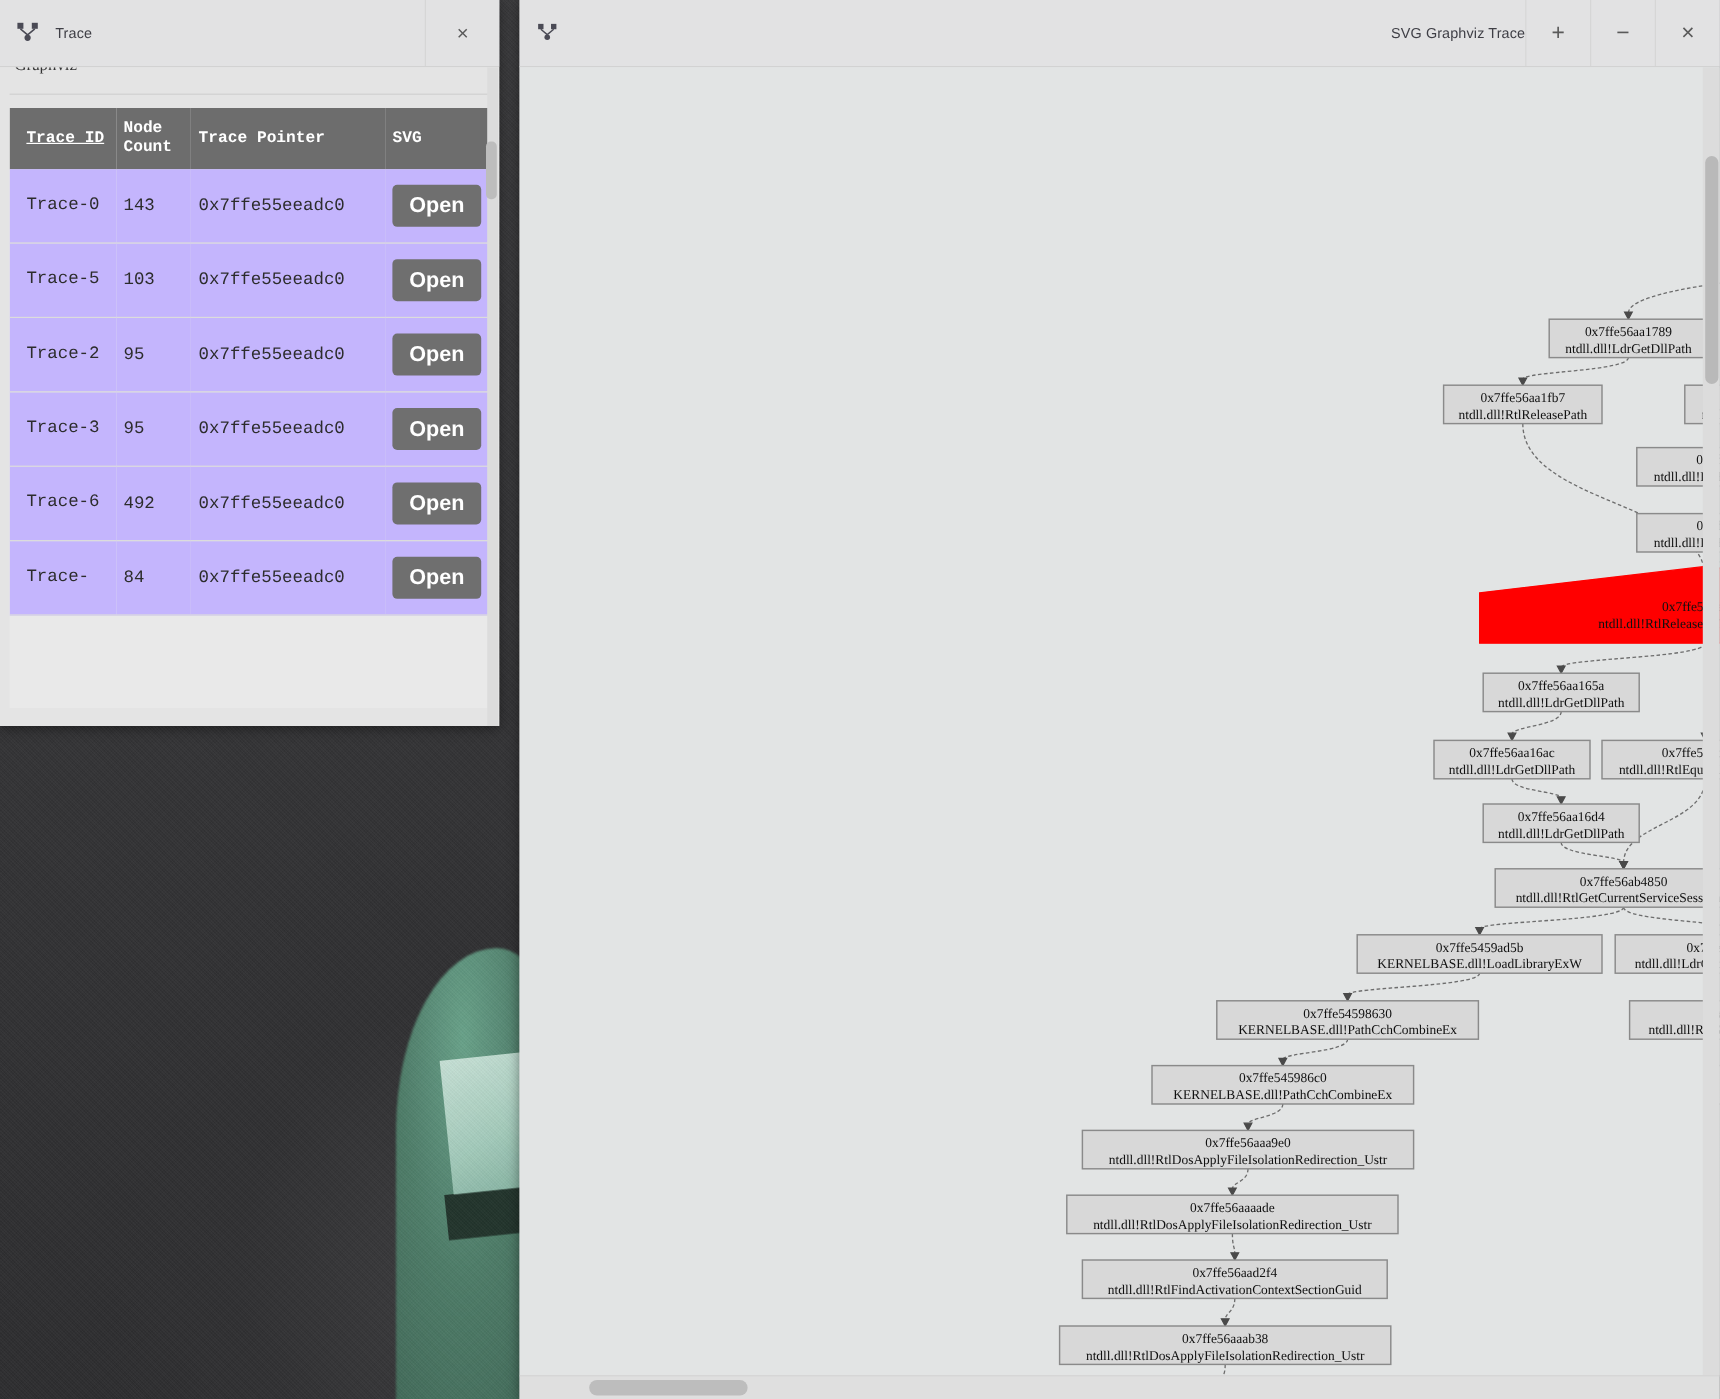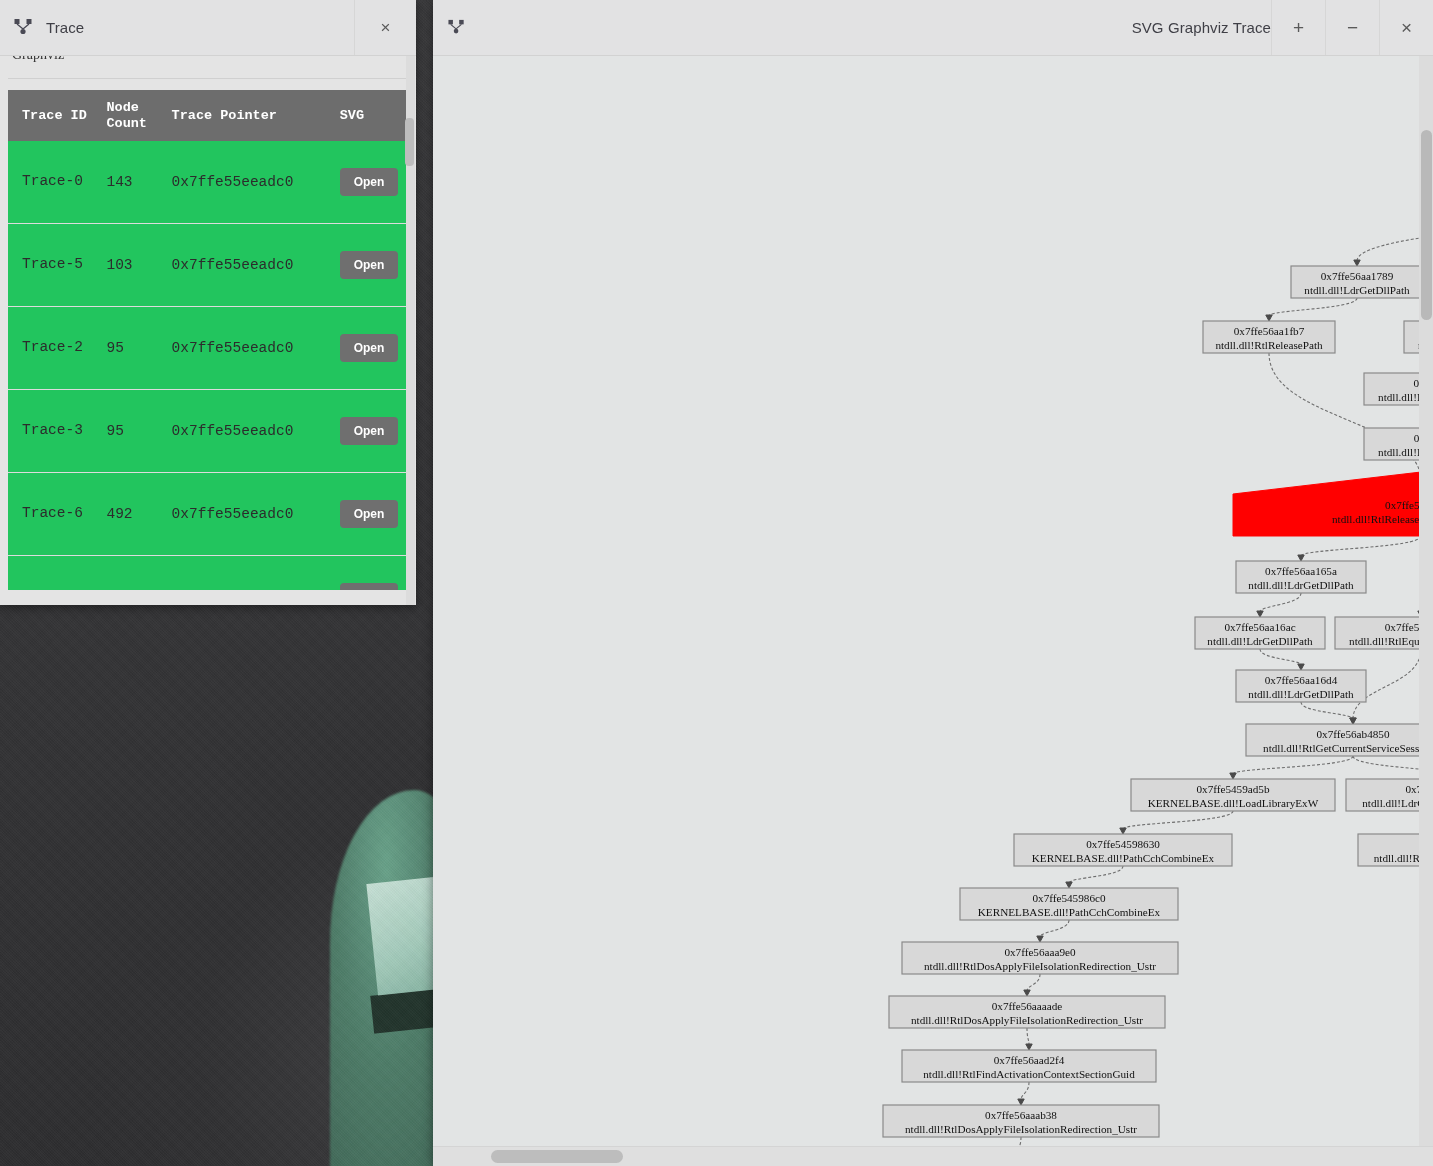--- a/index.html
+++ b/index.html
@@ -53,21 +53,21 @@
     height: 56px;
     background: #e2e2e3;
     display: flex; align-items: center;
     border-bottom: 1px solid #d2d2d2;
   }
   .tb-icon {
     width: 46px; display: flex; align-items: center; justify-content: center;
     color: #444;
   }
   .tb-title {
-    font-size: 15px; color: #3f3f46; letter-spacing: .1px; flex: 1;
+    font-size: 12px; color: #3f3f46; letter-spacing: .1px; flex: 1;
     white-space: nowrap; overflow: hidden;
   }
   .tb-btns { display: flex; height: 100%; }
   .tb-btn {
     width: 54px; height: 100%;
     display: flex; align-items: center; justify-content: center;
     border-left: 1px solid #d6d6d6;
     color: #5a5a5a; font-size: 19px;
     background: #e2e2e3;
     cursor: default;
@@ -112,43 +112,43 @@
   table.trace-table thead th {
     background: #6d6d6d;
     color: #ffffff;
     font-size: 13.5px;
     font-weight: bold;
     text-align: left;
     padding: 10px 6px;
     line-height: 1.15;
     font-family: "Liberation Mono", monospace;
   }
-  table.trace-table thead th.c0 { width: 88px; padding-left: 14px; }
+  table.trace-table thead th.c0 { width: 88px; padding-left: 14px; text-decoration: underline; }
   table.trace-table thead th.c1 { width: 62px; margin-top: 32px; }
   table.trace-table thead th.c2 { width: 160px; }
   table.trace-table thead th.c3 { width: 70px; }
   table.trace-table tbody td {
-    padding: 27px 6px;
+    padding: 13px 6px;
     font-size: 14.5px;
     color: #2c2c2c;
     border-bottom: 1px solid #dcdcdc;
-    background: #22c55e;
+    background: #c4b5fd;
     vertical-align: middle;
     font-family: "Liberation Mono", monospace;
   }
   table.trace-table tbody td.c0 { padding-left: 14px; width: 88px; word-break: break-all; line-height:1.35; }
   table.trace-table tbody td.c1 { width: 62px; }
   table.trace-table tbody td.c2 { width: 160px; }
   table.trace-table tbody td.c3 { width: 70px; }
   .open-btn {
     display: inline-block;
     background: #6f6f6f;
     color: #fff;
     font-family: "Liberation Sans", sans-serif;
-    font-size: 12px;
+    font-size: 18px;
     font-weight: bold;
     padding: 7px 14px;
     border-radius: 4px;
     cursor: pointer;
   }
 
   .vscroll-track {
     position: absolute; right: 1px; top: 0; width: 9px; height: 100%;
     background: #dcdcdc;
   }

